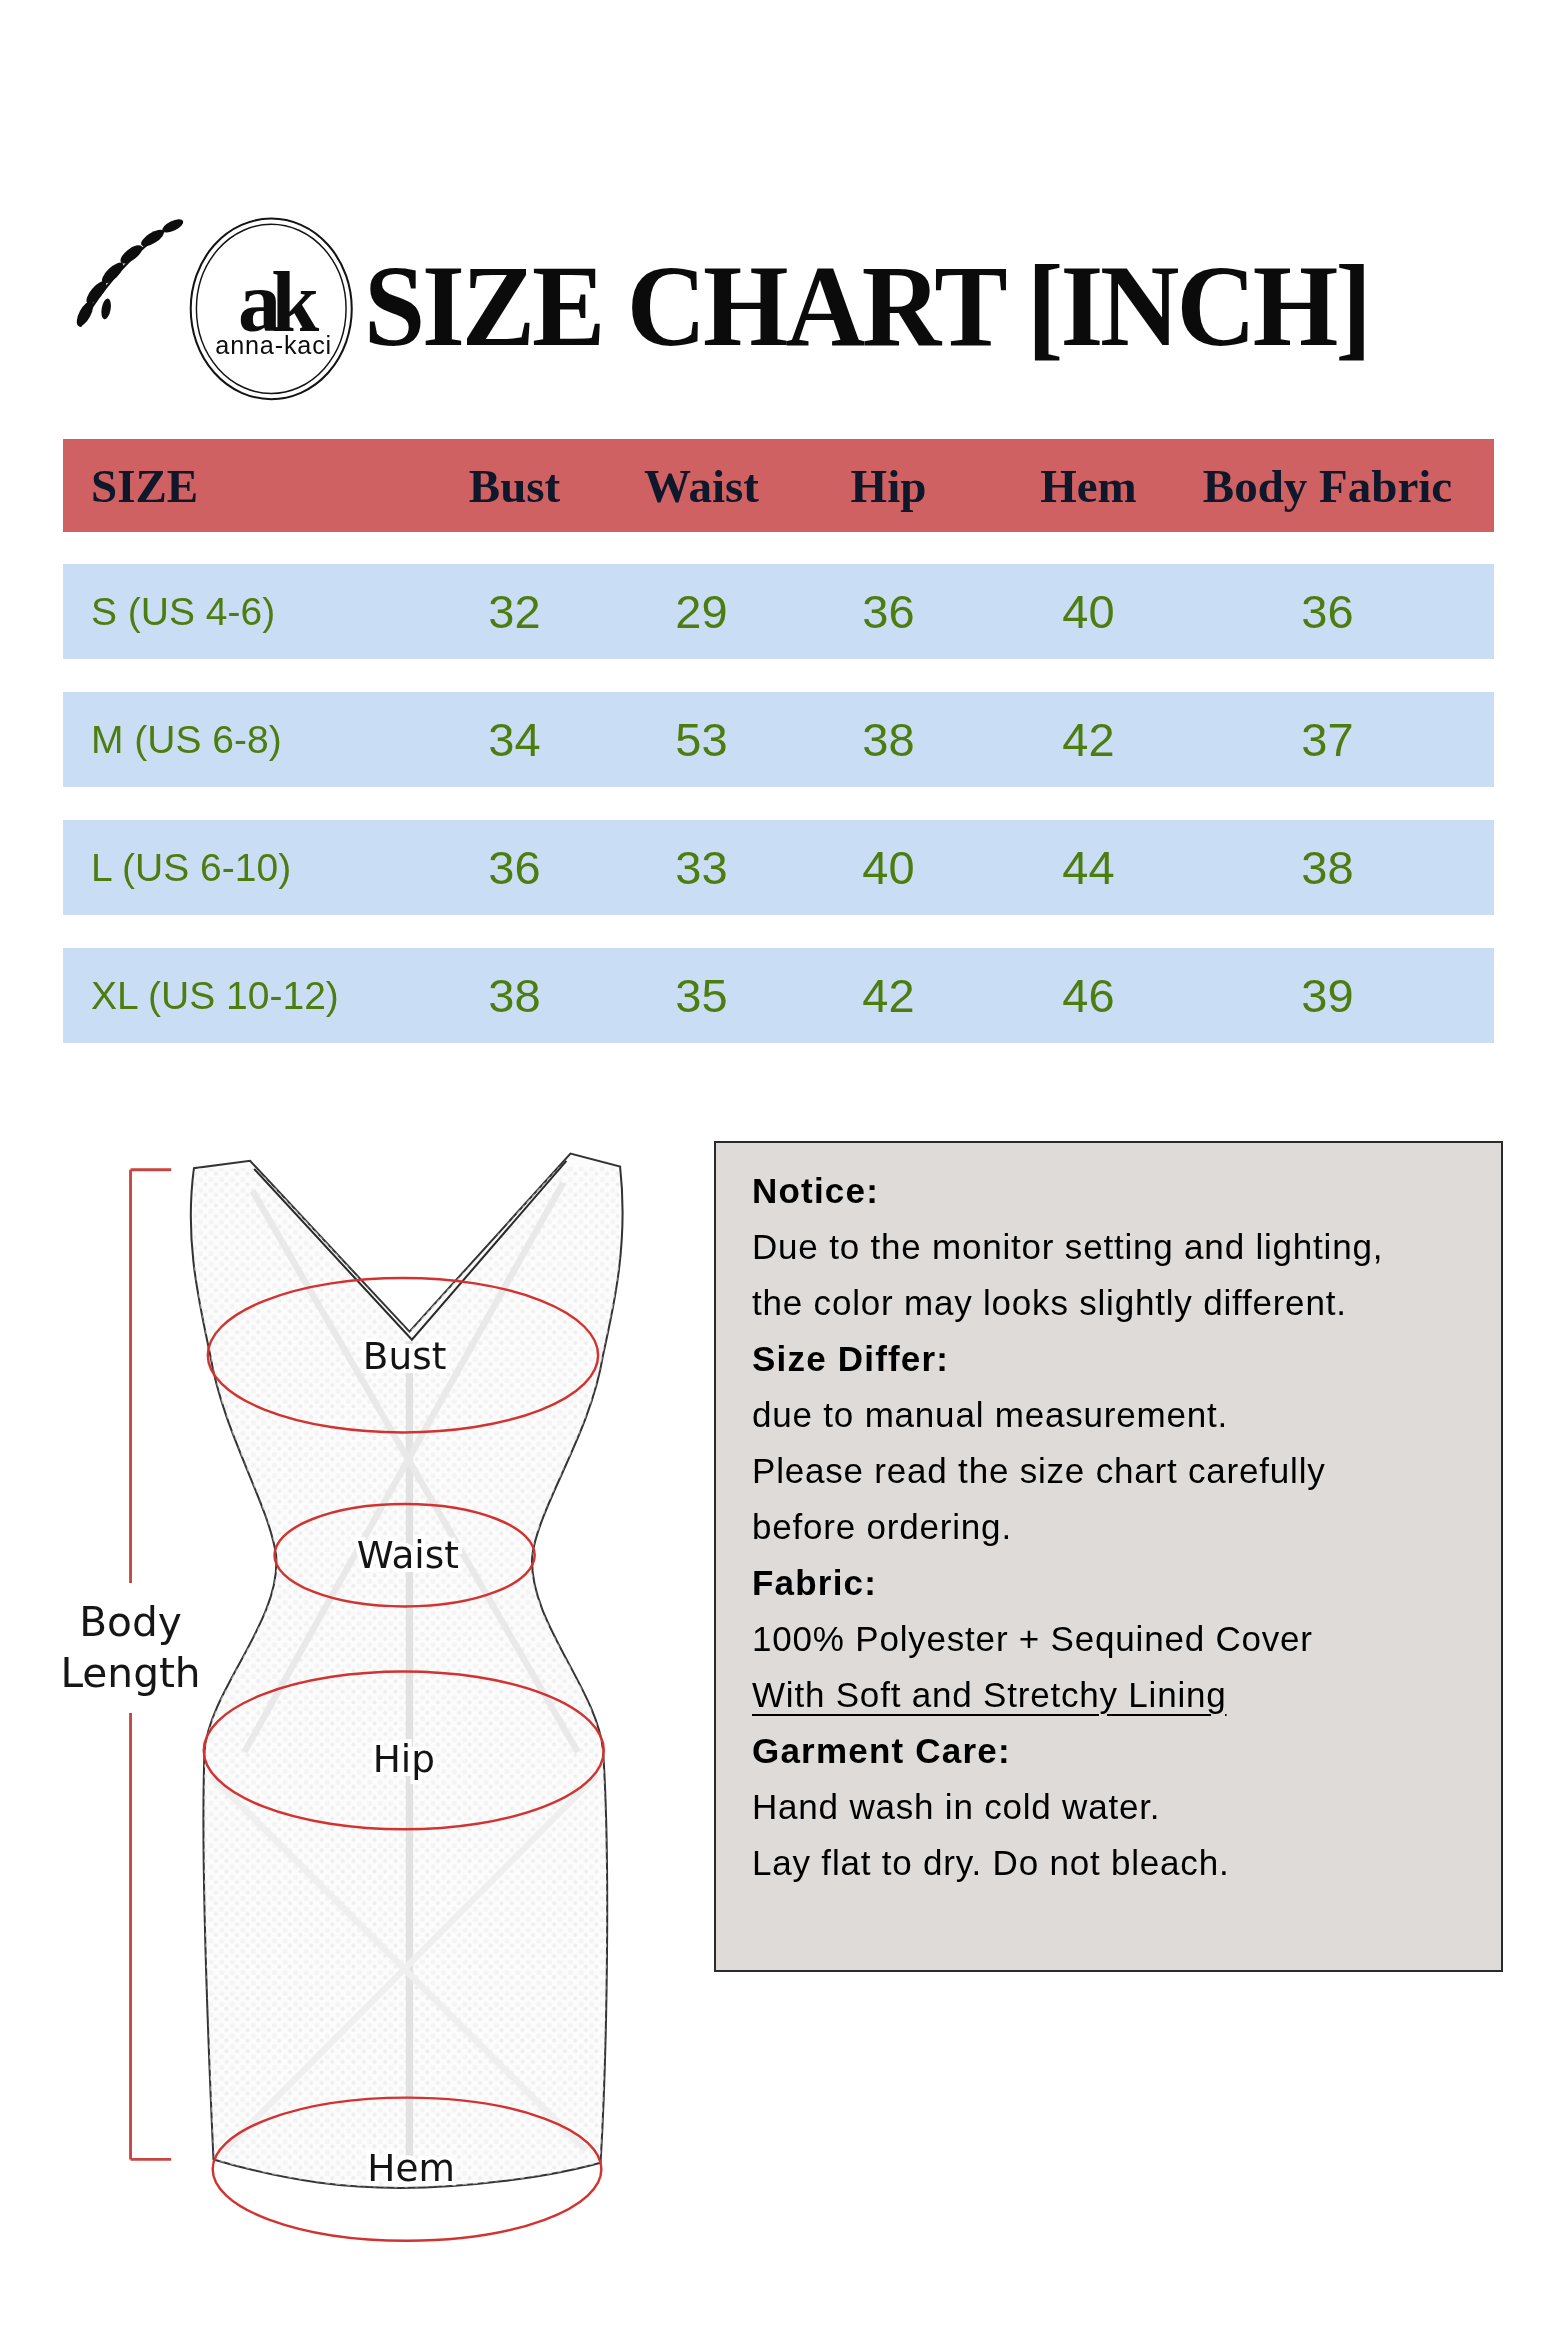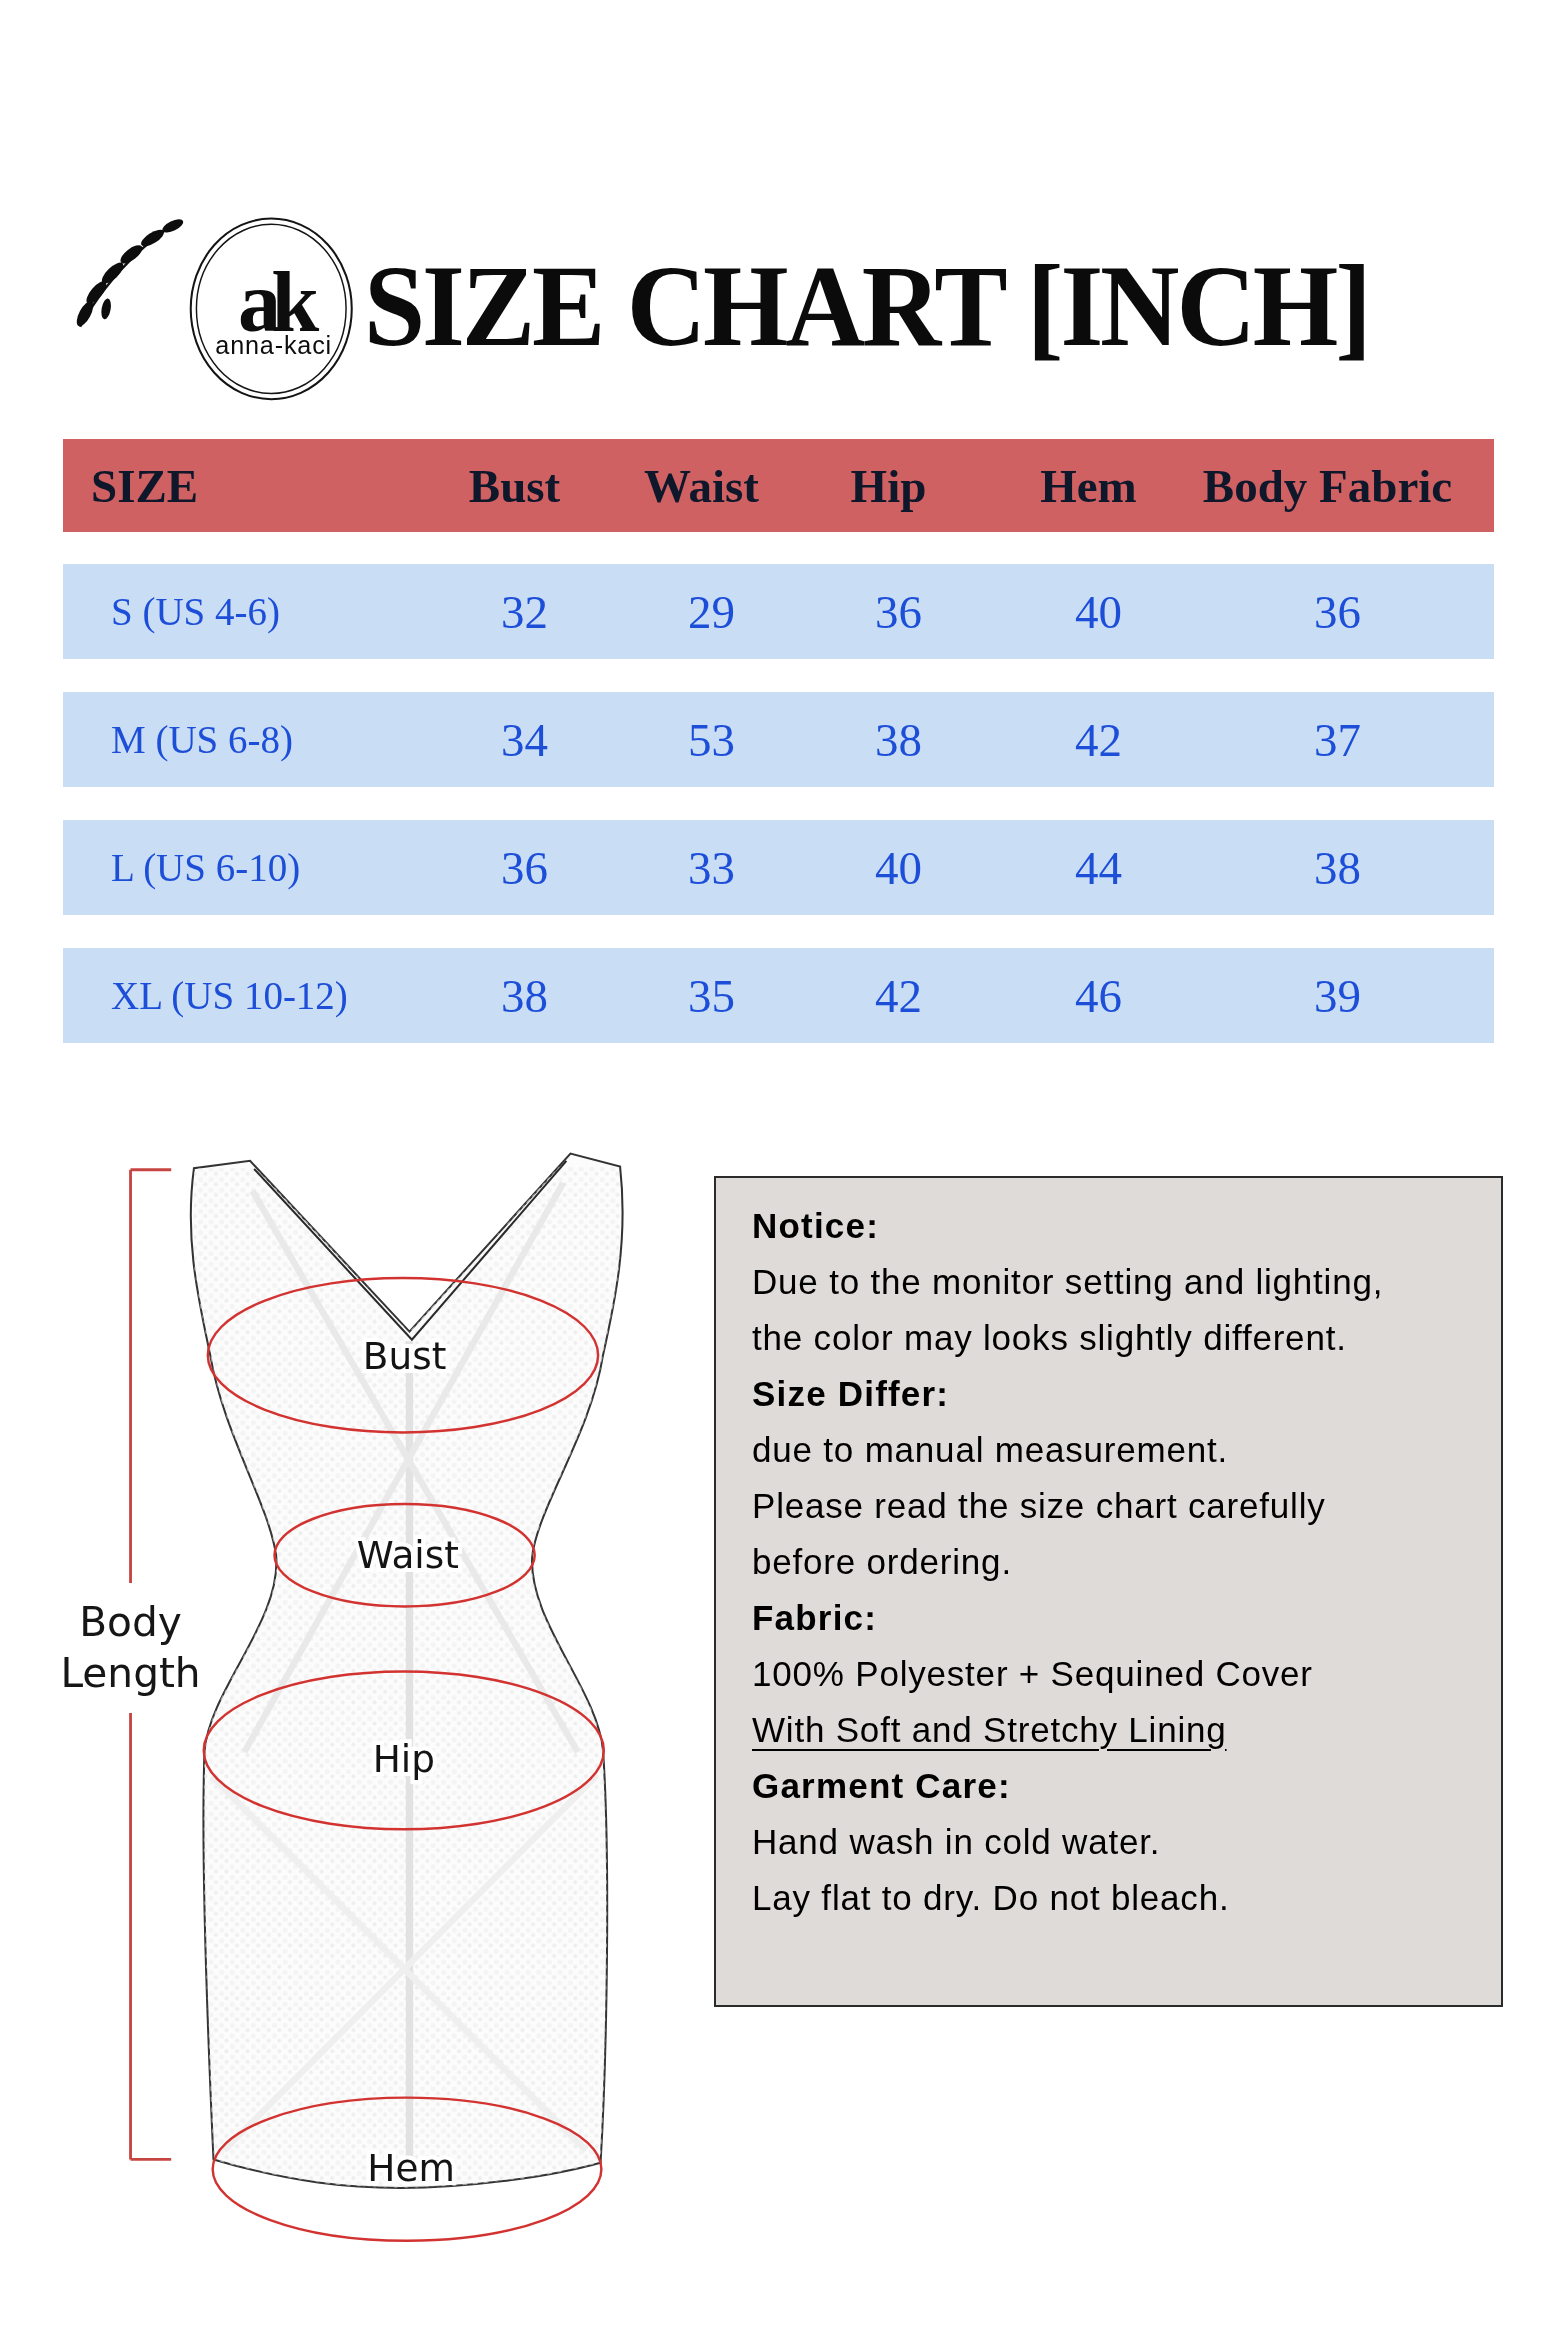--- a/index.html
+++ b/index.html
@@ -26,41 +26,41 @@
     align-items:center;
   }
   .t-head{height:93px;background:#d06162;}
   .t-head .cell{
     font-family:"Liberation Serif",serif;font-weight:700;
     font-size:47px;color:#0f172a;text-align:center;
   }
   .t-body-row{height:95px;background:#c9ddf5;margin-top:33px;}
   .t-body-row.first{margin-top:32px;}
   .t-body-row .cell{
-    font-family:Liberation Serif, serif;font-size:47px;color:#1d4ed8;text-align:center;margin-left:20px;
+    font-family:Liberation Sans, sans-serif;font-size:47px;color:#4d7c0f;text-align:center;
   }
   .cell.size-col{text-align:left;padding-left:28px;}
   .t-body-row .cell.size-col{font-size:39px;}
   .cell.bl-col{padding-right:33px;}
 
   
   .diagram-svg{position:absolute;left:49px;top:1134px;}
   .diag-label{
     font-family:"DejaVu Sans",sans-serif;font-size:46px;fill:#141414;
     paint-order:stroke;stroke:#ffffff;stroke-width:10px;
     text-anchor:middle;
   }
   .bl-label{
     font-family:"DejaVu Sans",sans-serif;font-size:50px;fill:#161616;
     text-anchor:middle;
   }
 
   
   .notice-box{
-    position:absolute;left:714px;top:1176px;width:789px;height:831px;
+    position:absolute;left:714px;top:1141px;width:789px;height:831px;
     box-sizing:border-box;background:#dedbd9;border:2.4px solid #2b2b2b;
     padding:19.5px 24.4px 0 36px;
   }
   .n-line{
     font-size:35px;line-height:56px;color:#000000;letter-spacing:0.8px;
     white-space:nowrap;
   }
   .n-line.bold{font-weight:700;color:#000000;letter-spacing:1.2px;}
   .n-line.underline{
     text-decoration:underline;text-underline-offset:7.3px;text-decoration-thickness:2.4px;

